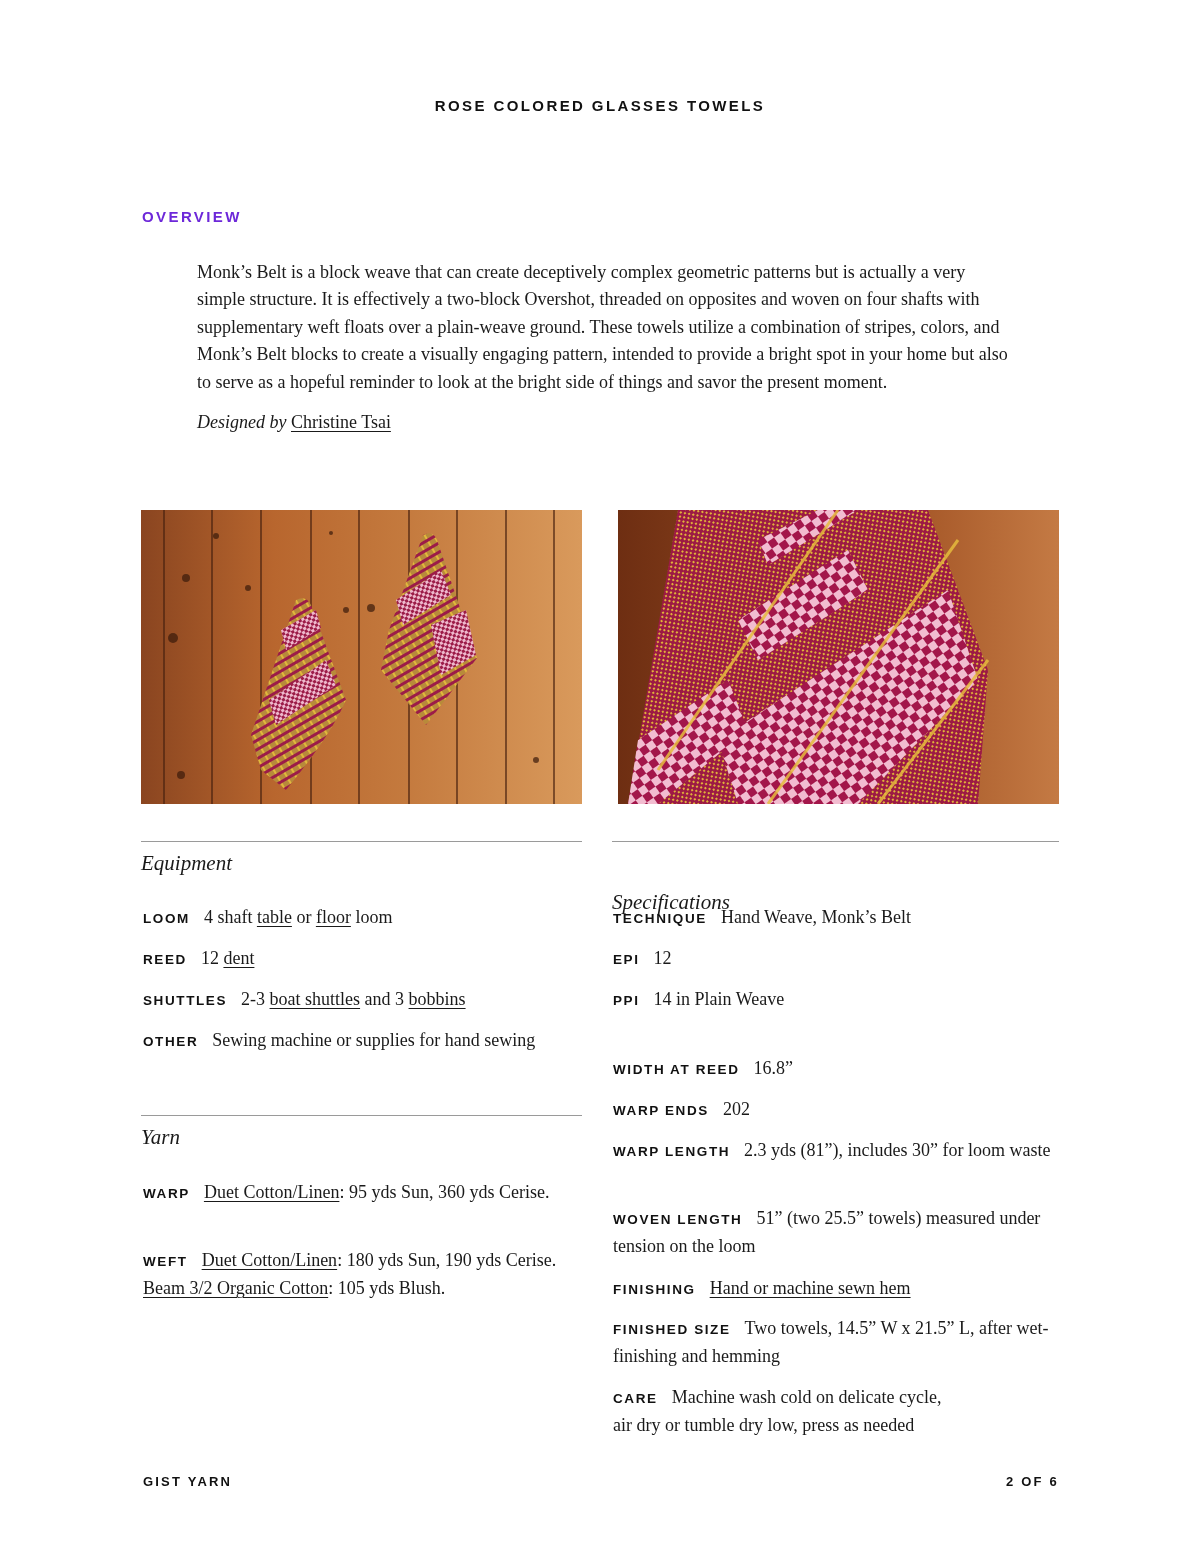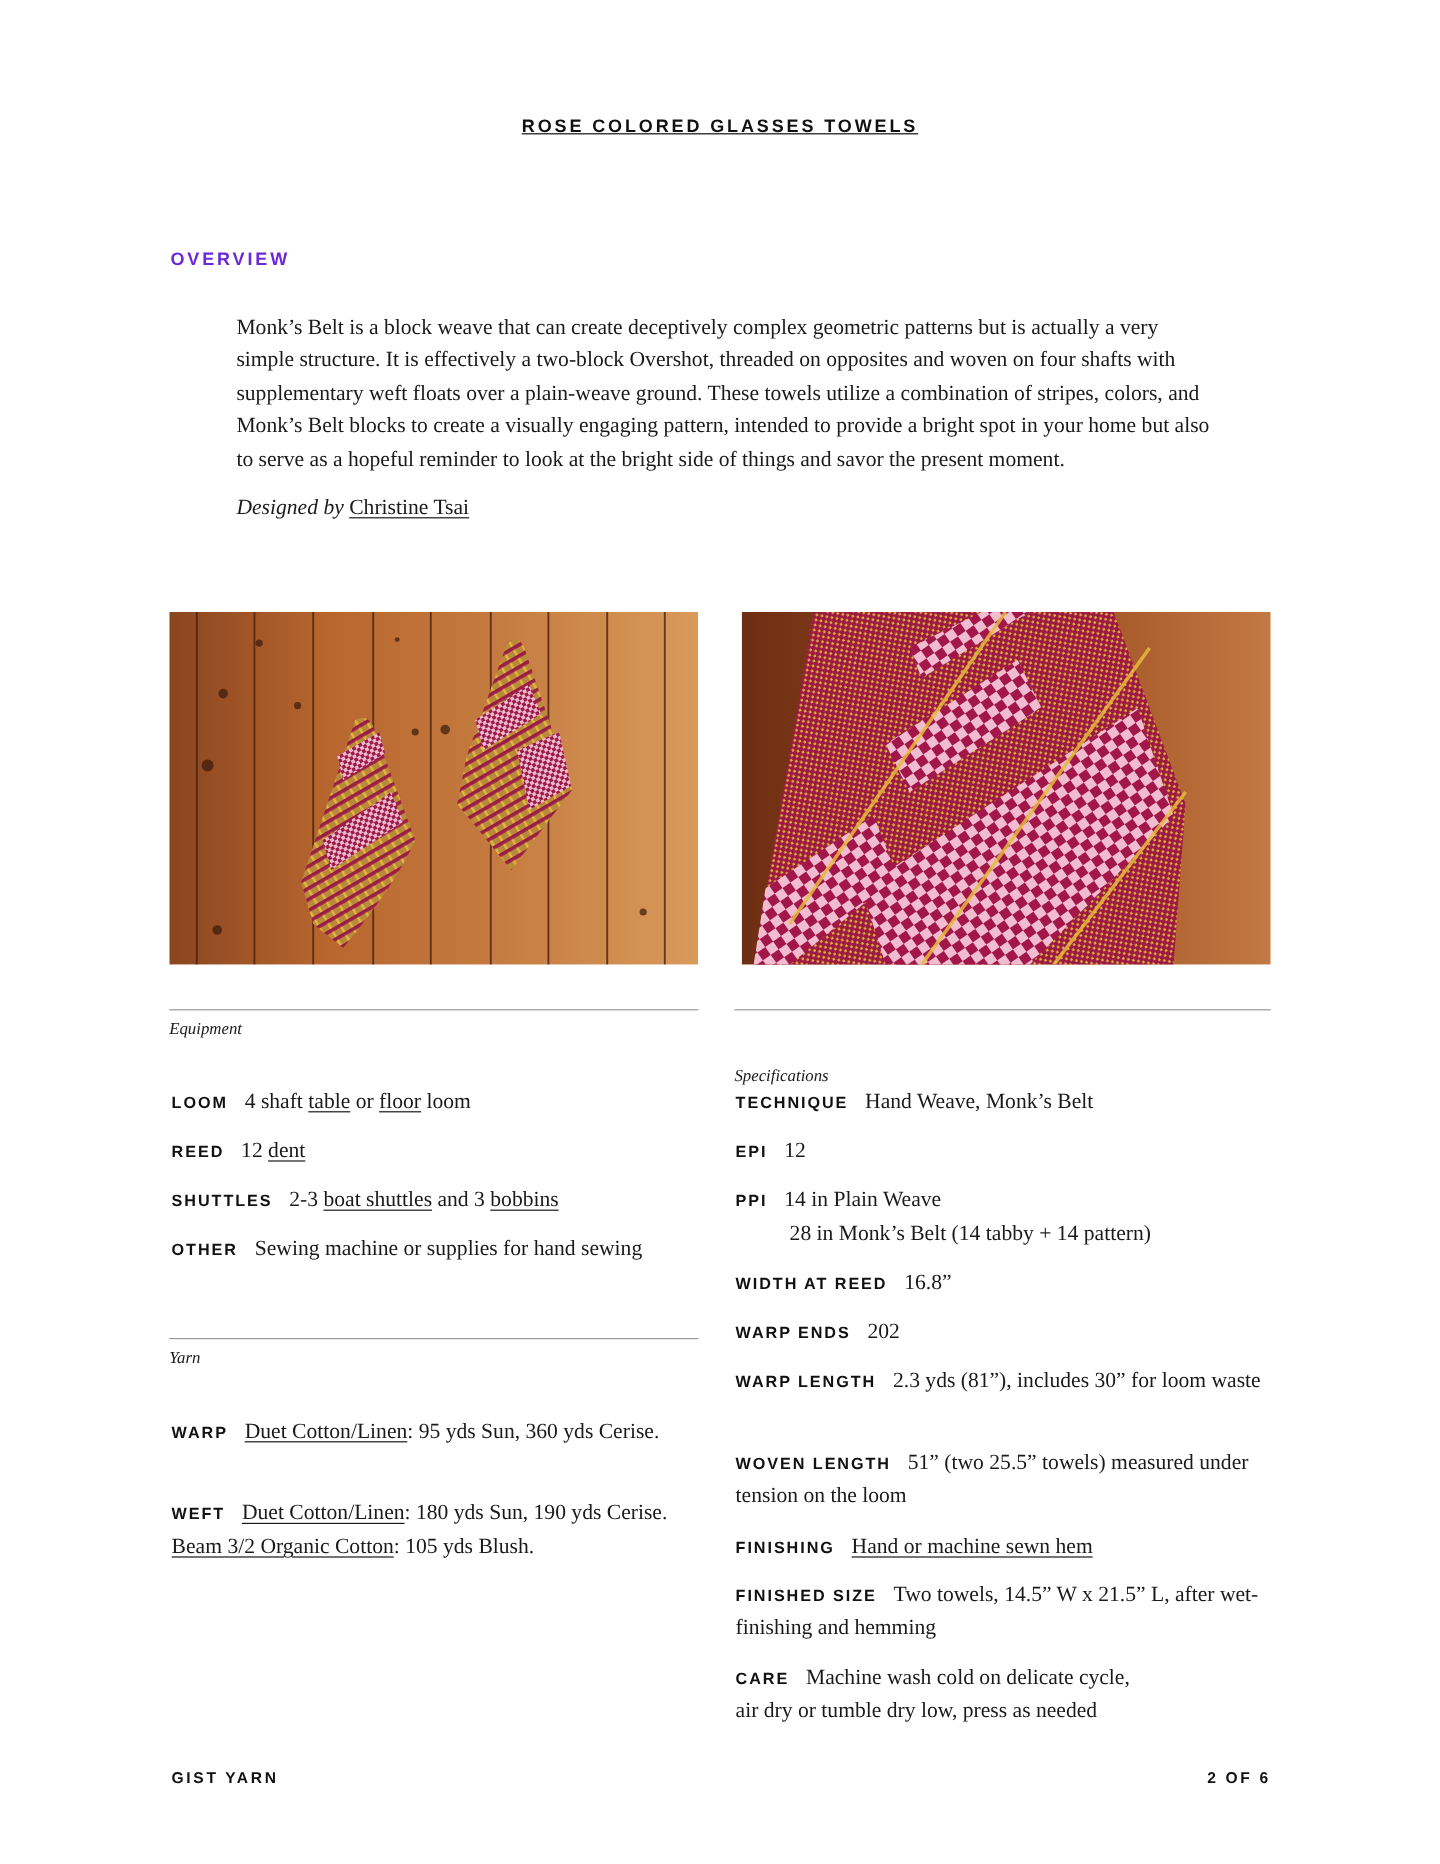--- a/index.html
+++ b/index.html
@@ -9,21 +9,21 @@
       font-family: "Liberation Serif", "DejaVu Serif", serif;
     }
     .sans-caps {
       font-family: "Liberation Sans", "DejaVu Sans", sans-serif;
       font-weight: bold;
       text-transform: uppercase;
       letter-spacing: 2px;
     }
     .doc-title {
       position: absolute; top: 97px; left: 0; width: 1200px; text-align: center;
-      font-size: 15px; letter-spacing: 2.4px; color: #111; text-decoration: underline;
+      font-size: 15px; letter-spacing: 2.4px; color: #111;
     }
     .section-heading {
       position: absolute; top: 208px; left: 142px;
       font-size: 15px; letter-spacing: 2.4px; color: #6d28d9;
     }
     .overview {
       position: absolute; top: 259px; left: 197px; width: 820px;
       font-size: 18px; line-height: 27.4px; color: #1a1a1a;
     }
     .overview p { margin: 0; font-family: Liberation Serif, serif; }
@@ -38,21 +38,21 @@
       position: absolute; top: 510px; height: 294px; overflow: hidden;
     }
     .photo-left { left: 141px; width: 441px; }
     .photo-right { left: 618px; width: 441px; }
     .photo svg { display: block; width: 100%; height: 100%; }
 
     .rule {
       position: absolute; height: 1px; background: #9a9a9a;
     }
     .panel-title {
-      position: absolute; font-style: italic; font-size: 14px; color: #1a1a1a;
+      position: absolute; font-style: italic; font-size: 21px; color: #1a1a1a;
     }
     .spec {
       position: absolute; font-size: 18px; line-height: 27px; color: #1a1a1a;
     }
     .spec .label {
       font-family: "Liberation Sans", "DejaVu Sans", sans-serif;
       font-weight: bold; font-size: 13.5px; letter-spacing: 1.6px;
       text-transform: uppercase; margin-right: 14px; color: #111;
     }
     .indent { display: block; padding-left: 45px; }
@@ -197,21 +197,20 @@
 <div class="panel-title" style="top:890px; left:612px;">Specifications</div>
 
 <div class="spec" style="top:904px; left:613px;">
   <span class="label">TECHNIQUE</span><span>Hand Weave, Monk’s Belt</span>
 </div>
 <div class="spec" style="top:945px; left:613px;">
   <span class="label">EPI</span><span>12</span>
 </div>
 <div class="spec" style="top:986px; left:613px;">
   <span class="label">PPI</span><span>14 in Plain Weave</span>
-  <span class="indent">28 in Monk’s Belt (14 tabby + 14 pattern)</span>
 </div>
 <div class="spec" style="top:1055px; left:613px;">
   <span class="label">WIDTH AT REED</span><span>16.8”</span>
 </div>
 <div class="spec" style="top:1096px; left:613px;">
   <span class="label">WARP ENDS</span><span>202</span>
 </div>
 <div class="spec" style="top:1137px; left:613px; width:440px;">
   <span class="label">WARP LENGTH</span><span>2.3 yds (81”), includes 30” for loom waste</span>
 </div>

